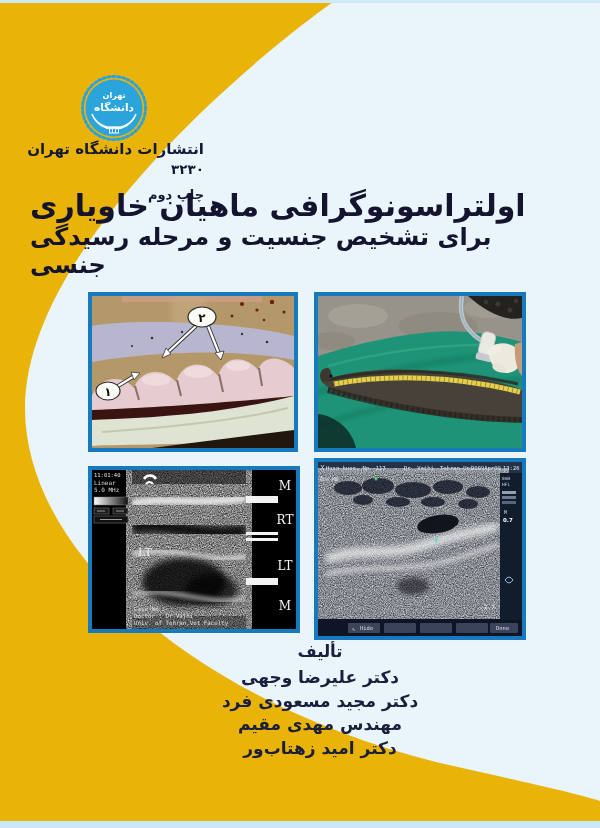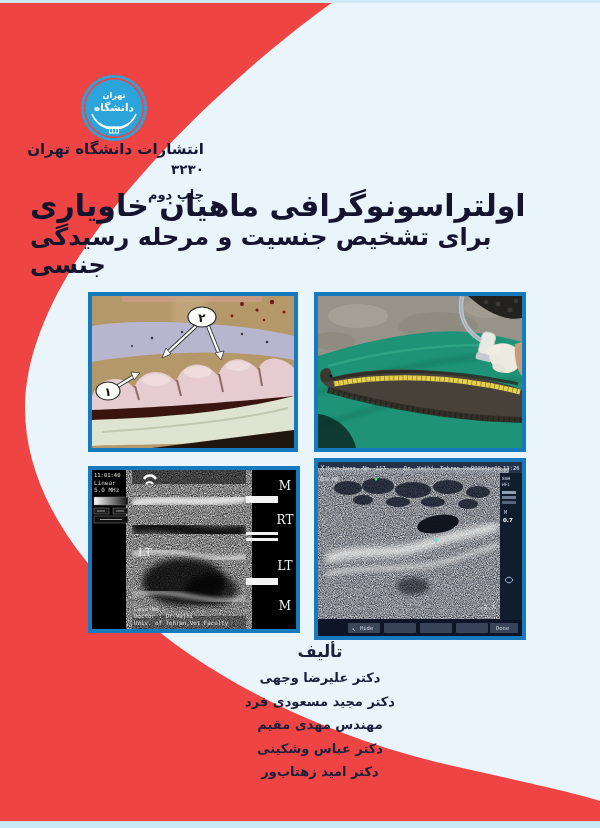--- a/index.html
+++ b/index.html
@@ -1,17 +1,17 @@
 <!DOCTYPE html>
 <html lang="fa"><head>
 <meta charset="utf-8">
 <style>
   *{margin:0;padding:0;box-sizing:border-box}
   html,body{width:600px;background:#fff}
-  .cover{position:relative;width:600px;height:828px;background:#ef4444;overflow:hidden;
+  .cover{position:relative;width:600px;height:828px;background:#eab308;overflow:hidden;
          font-family:"DejaVu Sans",sans-serif}
   .abs{position:absolute}
   .bgshape{position:absolute;left:0;top:0}
   .fa{direction:rtl;color:#161639;font-weight:bold;font-family:"DejaVu Sans",sans-serif}
   .logo{left:80px;top:74px;width:68px;height:68px}
   .pubblock{left:12px;top:140px;width:192px;text-align:right}
   .pub-imprint{font-size:15px;color:#141a36}
   .pub-serial{font-size:13.5px;letter-spacing:3px;margin-top:3px;color:#141a36}
   .pub-edition{font-size:13px;margin-top:10px;color:#141a36}
   .titleblock{left:30px;top:188px;width:540px;text-align:left}
@@ -19,21 +19,21 @@
   .title2{font-size:24px;color:#14142f}
   .fig{position:absolute;border:4px solid #1779be;overflow:hidden}
   .photo1{left:88px;top:292px;width:210px;height:160px;background:#b59869}
   .photo2{left:314px;top:292px;width:212px;height:160px;background:#98938a}
   .us1{left:88px;top:466px;width:212px;height:167px;background:#000}
   .us2{left:314px;top:458px;width:212px;height:182px;background:#0d1526}
   .fig svg{display:block}
   .authors{left:40px;top:642px;width:560px;text-align:center}
   .auth-head{font-size:16.5px;color:#1a1f3c}
   .auth-list{margin-top:5px}
-  .auth-line{font-size:13px;line-height:23.5px;color:#1a1f3c}
+  .auth-line{font-size:17px;line-height:23.5px;color:#1a1f3c}
   svg text{font-family:"DejaVu Sans Mono",monospace}
   svg text.fat{font-family:"DejaVu Sans",sans-serif;font-weight:bold}
   svg text.ser{font-family:"DejaVu Serif",serif}
 </style>
 </head>
 <body>
 
 <div class="cover">
 
   <svg class="bgshape" width="600" height="828" viewBox="0 0 600 828">
@@ -316,18 +316,17 @@
       </g>
     </svg>
   </div>
 
   <div class="abs authors">
     <div class="fa auth-head">تألیف</div>
     <div class="auth-list">
       <div class="fa auth-line">دکتر علیرضا وجهی</div>
       <div class="fa auth-line">دکتر مجید مسعودی فرد</div>
       <div class="fa auth-line">مهندس مهدی مقیم</div>
-      <div class="fa auth-line">دکتر عباس وشکینی</div>
       <div class="fa auth-line">دکتر امید زهتاب‌ور</div>
     </div>
   </div>
 
 </div>
 
 </body></html>

